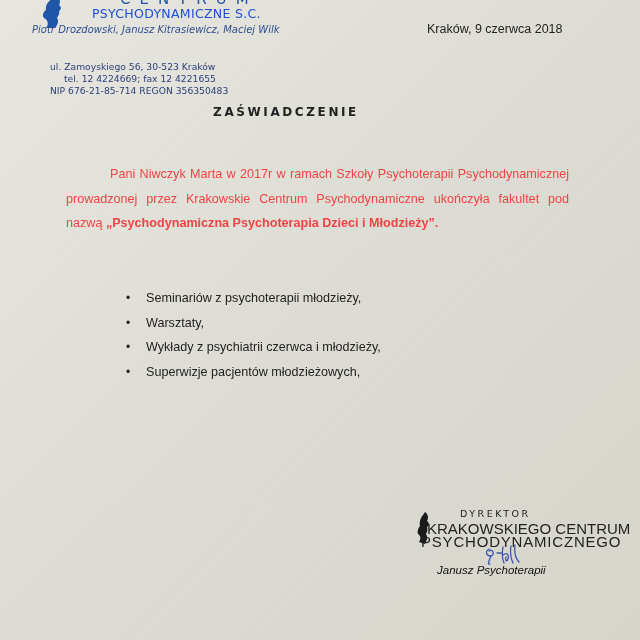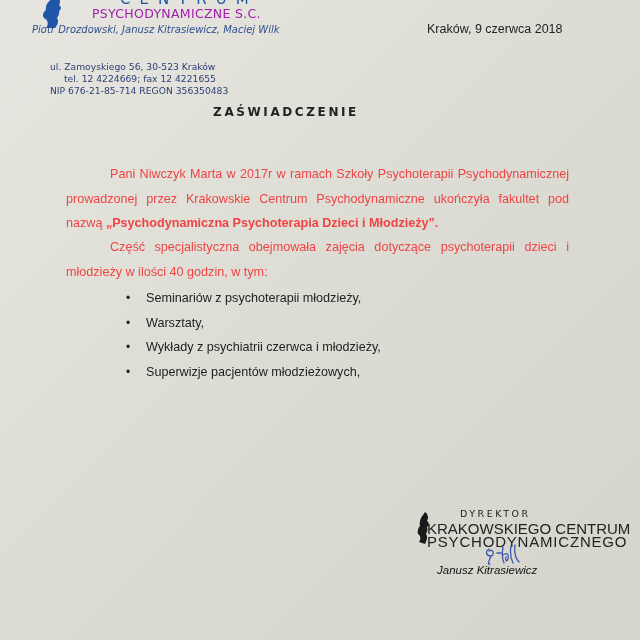--- a/index.html
+++ b/index.html
@@ -14,21 +14,21 @@
 
     .letterhead { position: absolute; left: 30px; top: -6px; width: 240px; }
     .logo { position: absolute; left: 12px; top: 2px; width: 26px; height: 32px; }
     .lh-centrum {
       position: absolute; left: 90px; top: -4px;
       font-size: 15px; letter-spacing: 9px; color: #1f56a8;
       font-family: "DejaVu Sans", sans-serif;
     }
     .lh-psycho {
       position: absolute; left: 62px; top: 12px;
-      font-size: 12.5px; color: #a21caf; letter-spacing: 0.3px;
+      font-size: 12.5px; color: #1d4ed8; letter-spacing: 0.3px;
       font-family: "DejaVu Sans", sans-serif;
     }
     .lh-names {
       position: absolute; left: 2px; top: 30px; white-space: nowrap;
       font-size: 10px; font-style: italic; color: #2f4f8f;
       font-family: "DejaVu Sans", sans-serif;
     }
     .lh-line {
       position: absolute; white-space: nowrap;
       font-size: 9.2px; color: #2c3f78;
@@ -79,21 +79,21 @@
       font-size: 9.5px; letter-spacing: 2.5px; color: #222;
       font-family: "DejaVu Sans", sans-serif;
     }
     .sig-org1, .sig-org2 {
       position: absolute; white-space: nowrap;
       font-size: 15px; color: #222;
       font-family: Liberation Sans, sans-serif;
       text-align: right;
     }
     .sig-org1 { left: 22px; top: 20px; }
-    .sig-org2 { left: 22px; top: 33px; letter-spacing: 0.8px; }
+    .sig-org2 { left: 16px; top: 33px; letter-spacing: 0.8px; }
     .sig-scribble { position: absolute; left: 78px; top: 43px; width: 45px; height: 26px; }
     .sig-name {
       position: absolute; left: 32px; top: 64px;
       font-size: 11.5px; font-style: italic; color: #111;
       font-family: "Liberation Sans", sans-serif;
     }
   </style>
 </head>
 <body>
 
@@ -112,37 +112,34 @@
   </div>
 
   <div class="date">Kraków, 9 czerwca 2018</div>
 
   <div class="title">ZAŚWIADCZENIE</div>
 
   <div class="body-text para1">
     <span class="indent"></span><span>Pani Niwczyk Marta w 2017r w ramach Szkoły Psychoterapii Psychodynamicznej prowadzonej przez Krakowskie Centrum Psychodynamiczne ukończyła fakultet pod nazwą </span><span class="bold">„Psychodynamiczna Psychoterapia Dzieci i Młodzieży”</span><span class="bold">.</span>
   </div>
 
-  <div class="body-text para2">
-    <span class="indent"></span><span>Część specjalistyczna obejmowała zajęcia dotyczące psychoterapii dzieci i młodzieży w ilości 40 godzin, w tym:</span>
-  </div>
 
   <ul class="list">
     <li><span class="bullet">•</span><span>Seminariów z psychoterapii młodzieży,</span></li>
     <li><span class="bullet">•</span><span>Warsztaty,</span></li>
     <li><span class="bullet">•</span><span>Wykłady z psychiatrii czerwca i młodzieży,</span></li>
     <li><span class="bullet">•</span><span>Superwizje pacjentów młodzieżowych,</span></li>
   </ul>
 
   <div class="signature-block">
     <svg class="sig-logo" viewBox="0 0 16 32">
       <path d="M8 0 C11 2 12 6 10 9 C13 11 12 14 10 15 C11 18 10 20 9 22 C11 25 10 28 8 32 L2 30 C4 27 4 24 1 22 C0 20 1 16 3 14 C2 10 4 5 6 3 Z" fill="#1a1a1a"></path>
     </svg>
     <div class="sig-role">DYREKTOR</div>
     <div class="sig-org1">KRAKOWSKIEGO CENTRUM</div>
     <div class="sig-org2">PSYCHODYNAMICZNEGO</div>
     <svg class="sig-scribble" viewBox="0 0 45 26">
       <path d="M6 6 C2 8 3 13 8 13 C12 12 10 5 6 8 M8 13 C6 18 4 22 7 21 M14 10 L18 10 M20 4 C19 10 19 16 21 20 M20 12 C24 9 26 11 25 16 C24 19 22 18 23 14 M28 3 C27 9 28 16 30 20 M32 2 C31 10 33 16 36 19" stroke="#3a55b0" stroke-width="1.3" fill="none" stroke-linecap="round"></path>
     </svg>
-    <div class="sig-name">Janusz Kitrasiewicz</div>
+    <div class="sig-name">Janusz Psychoterapii</div>
   </div>
 
 </div>
 
 </body></html>

